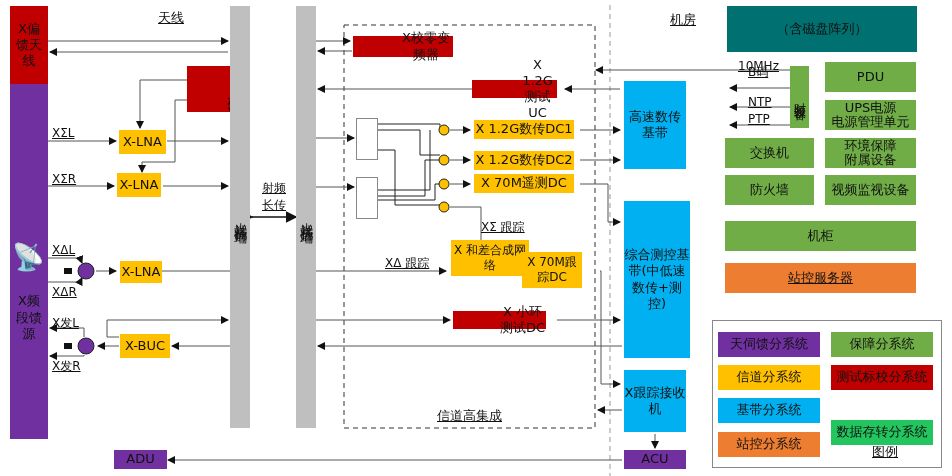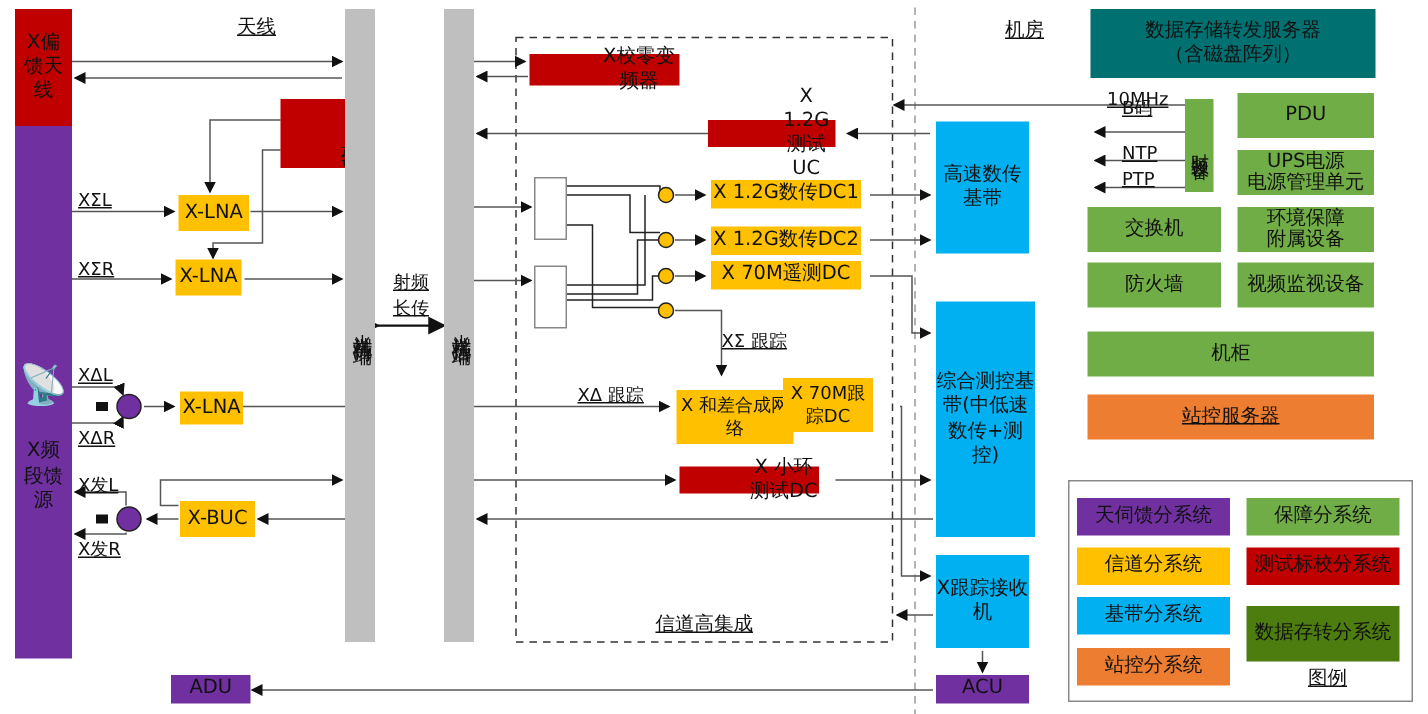--- a/index.html
+++ b/index.html
@@ -150,31 +150,30 @@
 <div class="box yellow" style="left:353px;top:116px;width:103px;height:115px;align-items:flex-end;padding-bottom:3px;font-size:12px;z-index:-1">
     <span>射频分路单元</span>
   </div>
 <div style="position:absolute;left:356px;top:118px;width:20px;height:40px;background:#fff;border:1px solid #888"></div>
 <div style="position:absolute;left:356px;top:177px;width:20px;height:40px;background:#fff;border:1px solid #888"></div>
 <div class="box yellow" style="left:474px;top:120px;width:100px;height:19px">X 1.2G数传DC1</div>
 <div class="box yellow" style="left:474px;top:151px;width:100px;height:19px">X 1.2G数传DC2</div>
 <div class="box yellow" style="left:474px;top:174px;width:100px;height:19px">X 70M遥测DC</div>
 <div class="label" style="left:481px;top:219px">XΣ 跟踪</div>
 <div class="label" style="left:385px;top:255px">XΔ 跟踪</div>
-<div class="box yellow" style="left:451px;top:260px;width:78px;height:36px;font-size:12px">X 和差合成网络</div>
+<div class="box yellow" style="left:451px;top:240px;width:78px;height:36px;font-size:12px">X 和差合成网络</div>
 <div class="box yellow" style="left:522px;top:252px;width:60px;height:36px;font-size:12px">X 70M跟踪DC</div>
 <div class="box red" style="left:453px;top:311px;width:93px;height:18px">X 小环测试DC</div>
 
 <div class="box blue" style="left:624px;top:81px;width:62px;height:88px">高速数传基带</div>
 <div class="box blue" style="left:624px;top:201px;width:66px;height:157px">综合测控基带(中低速数传+测控)</div>
 <div class="box blue" style="left:624px;top:370px;width:62px;height:62px">X跟踪接收机</div>
 <div class="box purple" style="left:624px;top:450px;width:62px;height:19px">ACU</div>
 
 <div class="box teal" style="left:727px;top:6px;width:190px;height:46px;flex-direction:column">
-  <span>数据存储转发服务器</span>
   <span>（含磁盘阵列）</span>
 </div>
 <div class="box green vtext" style="left:790px;top:66px;width:19px;height:62px;font-size:12px">时频设备</div>
 <div class="label" style="left:738px;top:59px">10MHz</div>
 <div class="label" style="left:748px;top:64px">B码</div>
 <div class="label" style="left:748px;top:95px">NTP</div>
 <div class="label" style="left:748px;top:112px">PTP</div>
 <div class="box green" style="left:825px;top:62px;width:91px;height:30px">PDU</div>
 <div class="box green" style="left:825px;top:100px;width:91px;height:30px;flex-direction:column;line-height:1.1">
   <span>UPS电源</span>
@@ -189,15 +188,15 @@
 <div class="box green" style="left:825px;top:175px;width:91px;height:30px">视频监视设备</div>
 <div class="box green" style="left:725px;top:221px;width:191px;height:30px">机柜</div>
 <div class="box orange" style="left:725px;top:263px;width:191px;height:30px">站控服务器</div>
 
 <div class="legend-frame"></div>
 <div class="box" id="lg0" style="left: 718px; top: 332px; width: 102px; height: 25px; background: rgb(112, 48, 160);">天伺馈分系统</div>
 <div class="box" id="lg1" style="left: 831px; top: 332px; width: 102px; height: 25px; background: rgb(112, 173, 71);">保障分系统</div>
 <div class="box" id="lg2" style="left: 718px; top: 365px; width: 102px; height: 25px; background: rgb(255, 192, 0); text-align: center;">信道分系统</div>
 <div class="box" id="lg3" style="left: 831px; top: 365px; width: 102px; height: 25px; background: rgb(192, 0, 0);">测试标校分系统</div>
 <div class="box" id="lg4" style="left: 718px; top: 398px; width: 102px; height: 25px; background: rgb(0, 176, 240);">基带分系统</div>
-<div class="box" id="lg5" style="left: 831px; top: 404px; width: 102px; height: 37px; background: #4d7c0f;">数据存转分系统</div>
+<div class="box" id="lg5" style="left: 831px; top: 420px; width: 102px; height: 25px; background: #22c55e;">数据存转分系统</div>
 <div class="box" id="lg6" style="left: 718px; top: 432px; width: 102px; height: 25px; background: rgb(237, 125, 49); text-align: right;">站控分系统</div>
 <div class="label" style="left:872px;top:443px;font-size:13px">图例</div>
 
 </body></html>

